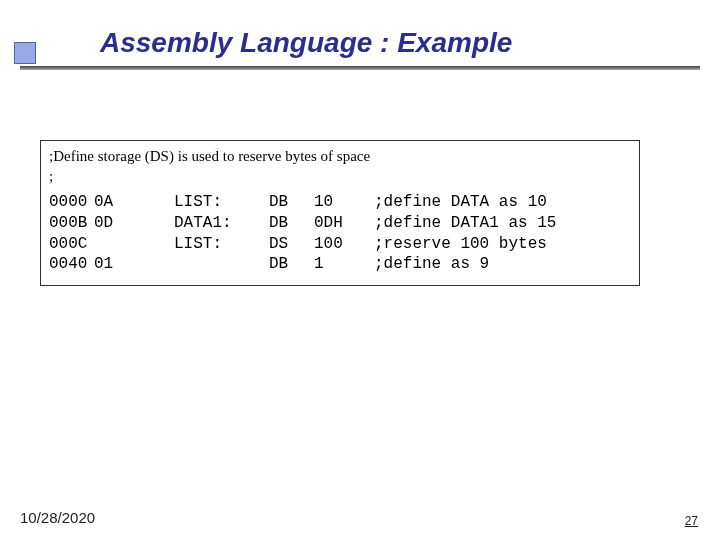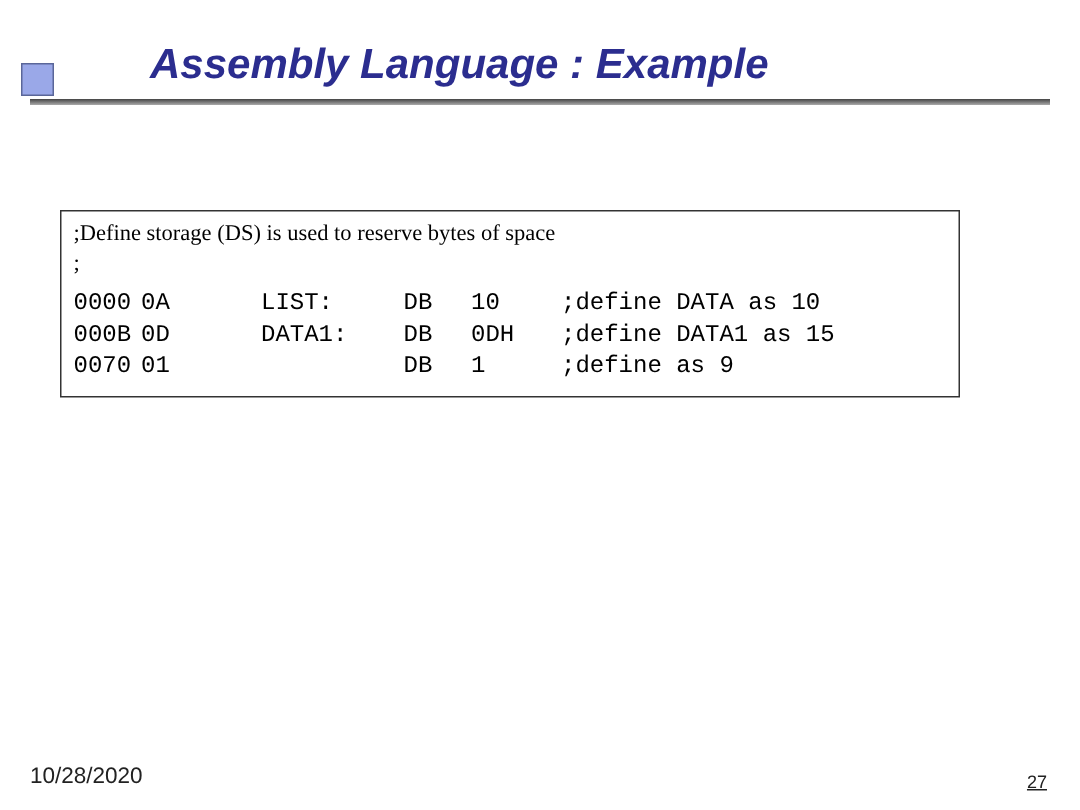--- a/index.html
+++ b/index.html
@@ -135,21 +135,29 @@
         </tr>
         <tr>
           <td>000B</td>
           <td>0D</td>
           <td>DATA1:</td>
           <td>DB</td>
           <td>0DH</td>
           <td>;define DATA1 as 15</td>
         </tr>
         <tr>
-          <td>0070</td>
+          <td>000C</td>
+          <td></td>
+          <td>LIST:</td>
+          <td>DS</td>
+          <td>100</td>
+          <td>;reserve 100 bytes</td>
+        </tr>
+        <tr>
+          <td>0040</td>
           <td>01</td>
           <td></td>
           <td>DB</td>
           <td>1</td>
           <td>;define as 9</td>
         </tr>
       </tbody>
     </table>
   </div>
 

